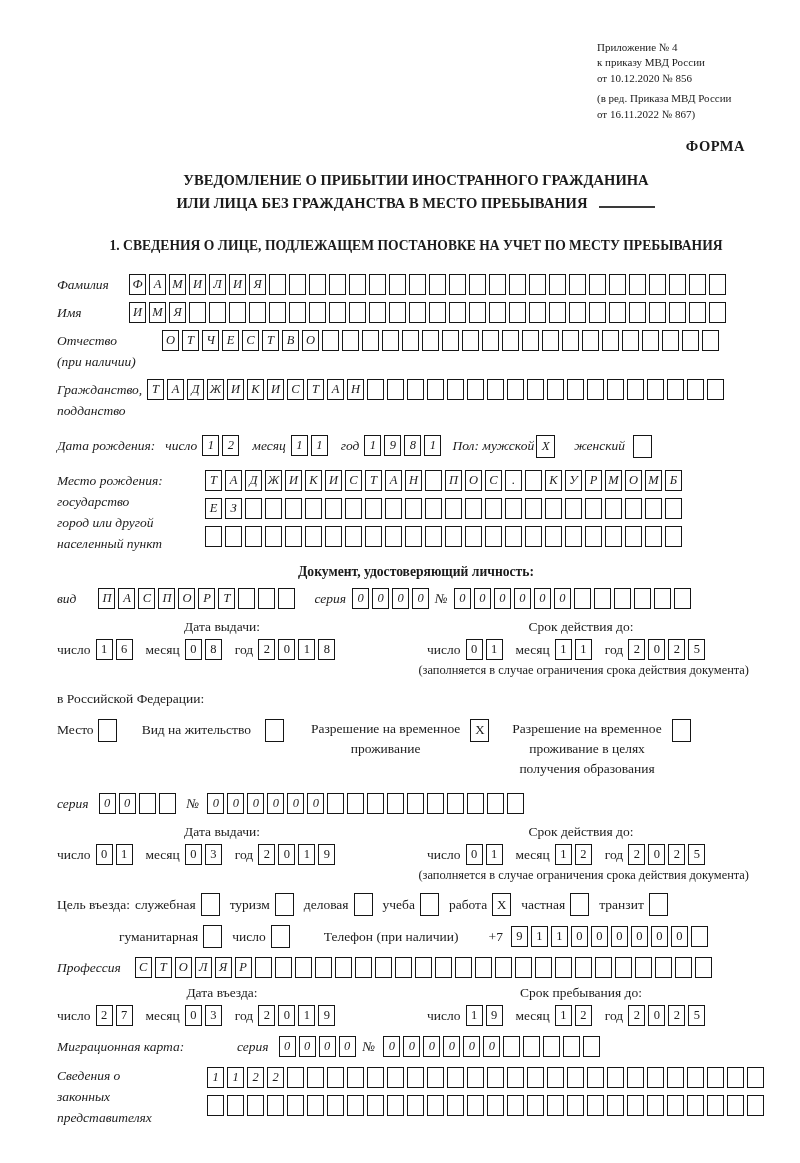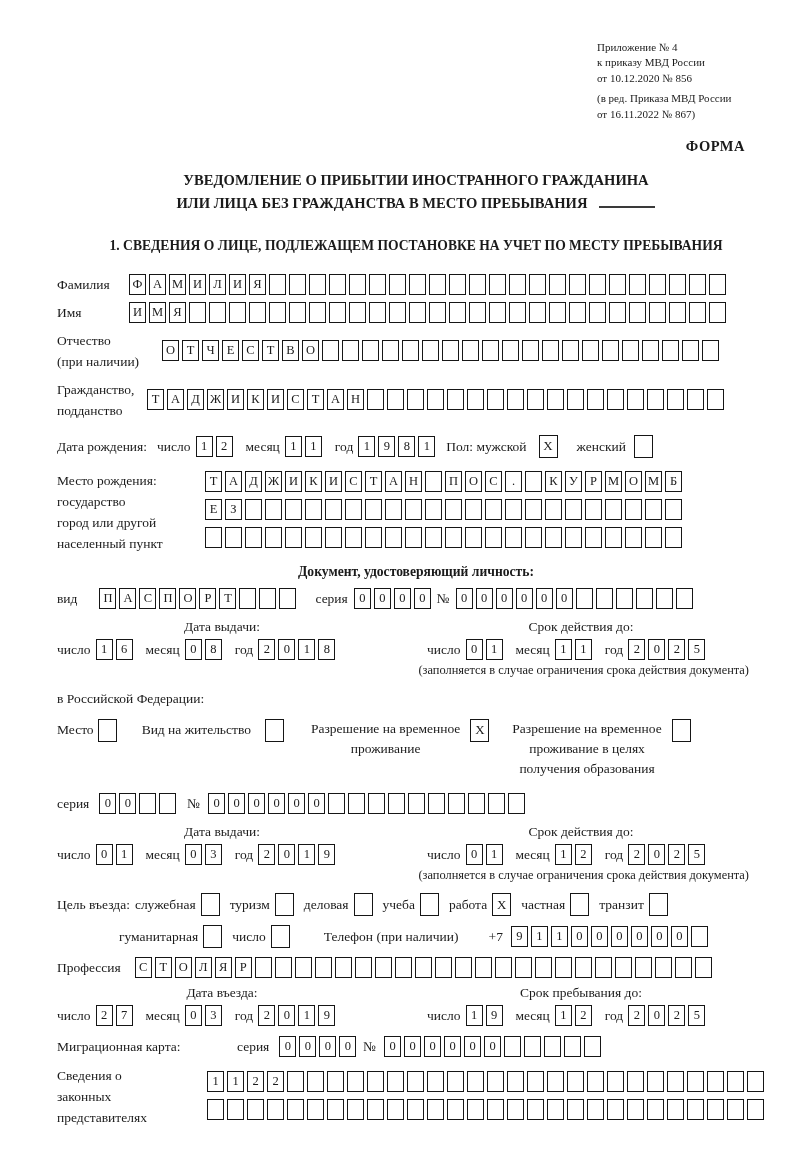--- a/index.html
+++ b/index.html
@@ -14,21 +14,21 @@
 
   
   .annex-block { margin-left:auto; width:178px; font-size:11px; line-height:1.4; }
   .annex-note { margin-top:5px; }
   .forma { text-align:right; padding-right:30px; font-weight:bold; font-size:14.5px; margin-top:16px; letter-spacing:.5px; }
   .title { text-align:center; font-weight:bold; font-size:14.6px; line-height:1.6; margin-top:14px; }
   .title .uline { display:inline-block; width:56px; border-bottom:2px solid #3a3a3a; height:14px; margin-left:12px; }
   .section-title { text-align:center; font-weight:bold; font-size:13.6px; margin-top:22px; margin-bottom:20px; }
 
   
-  .row { display:flex; align-items:center; margin-bottom:7px; }
+  .row { display:flex; align-items:flex-start; margin-bottom:7px;font-style:italic; }
   .lbl { font-size:13.5px; line-height:21px; white-space:nowrap; }
   .lblblock { font-size:13.5px; line-height:21px; }
   .boxes { display:inline-flex; flex-wrap:nowrap; }
   .cell {
     width:17px; height:21px; border:1.7px solid #161616; margin-right:3px;
     display:inline-flex; align-items:center; justify-content:center;
     font-size:12.5px; background:#fff; flex:0 0 auto;
   }
   .cb { width:19px; height:23px; font-size:13px; }
   .w72 { width:72px; flex:0 0 72px; }
@@ -249,21 +249,21 @@
           <span class="cell">1</span>
         </span>
       <span class="lbl">год</span>
       <span class="boxes">
           <span class="cell">1</span>
           <span class="cell">9</span>
           <span class="cell">8</span>
           <span class="cell">1</span>
         </span>
     </span>
-    <span class="lbl inline-gap-sm" style="margin-right:12px;">Пол: мужской</span>
+    <span class="lbl inline-gap-sm" style="margin-right:2px;">Пол: мужской</span>
     <span class="cell cb">X</span>
     <span class="lbl inline-gap" style="margin-right:8px;">женский</span>
     <span class="cell cb"></span>
   </div>
 
   <div class="row" style="margin-top:12px;">
     <span class="lblblock w148">
       <div>Место рождения:</div>
       <div>государство</div>
       <div>город или другой</div>

